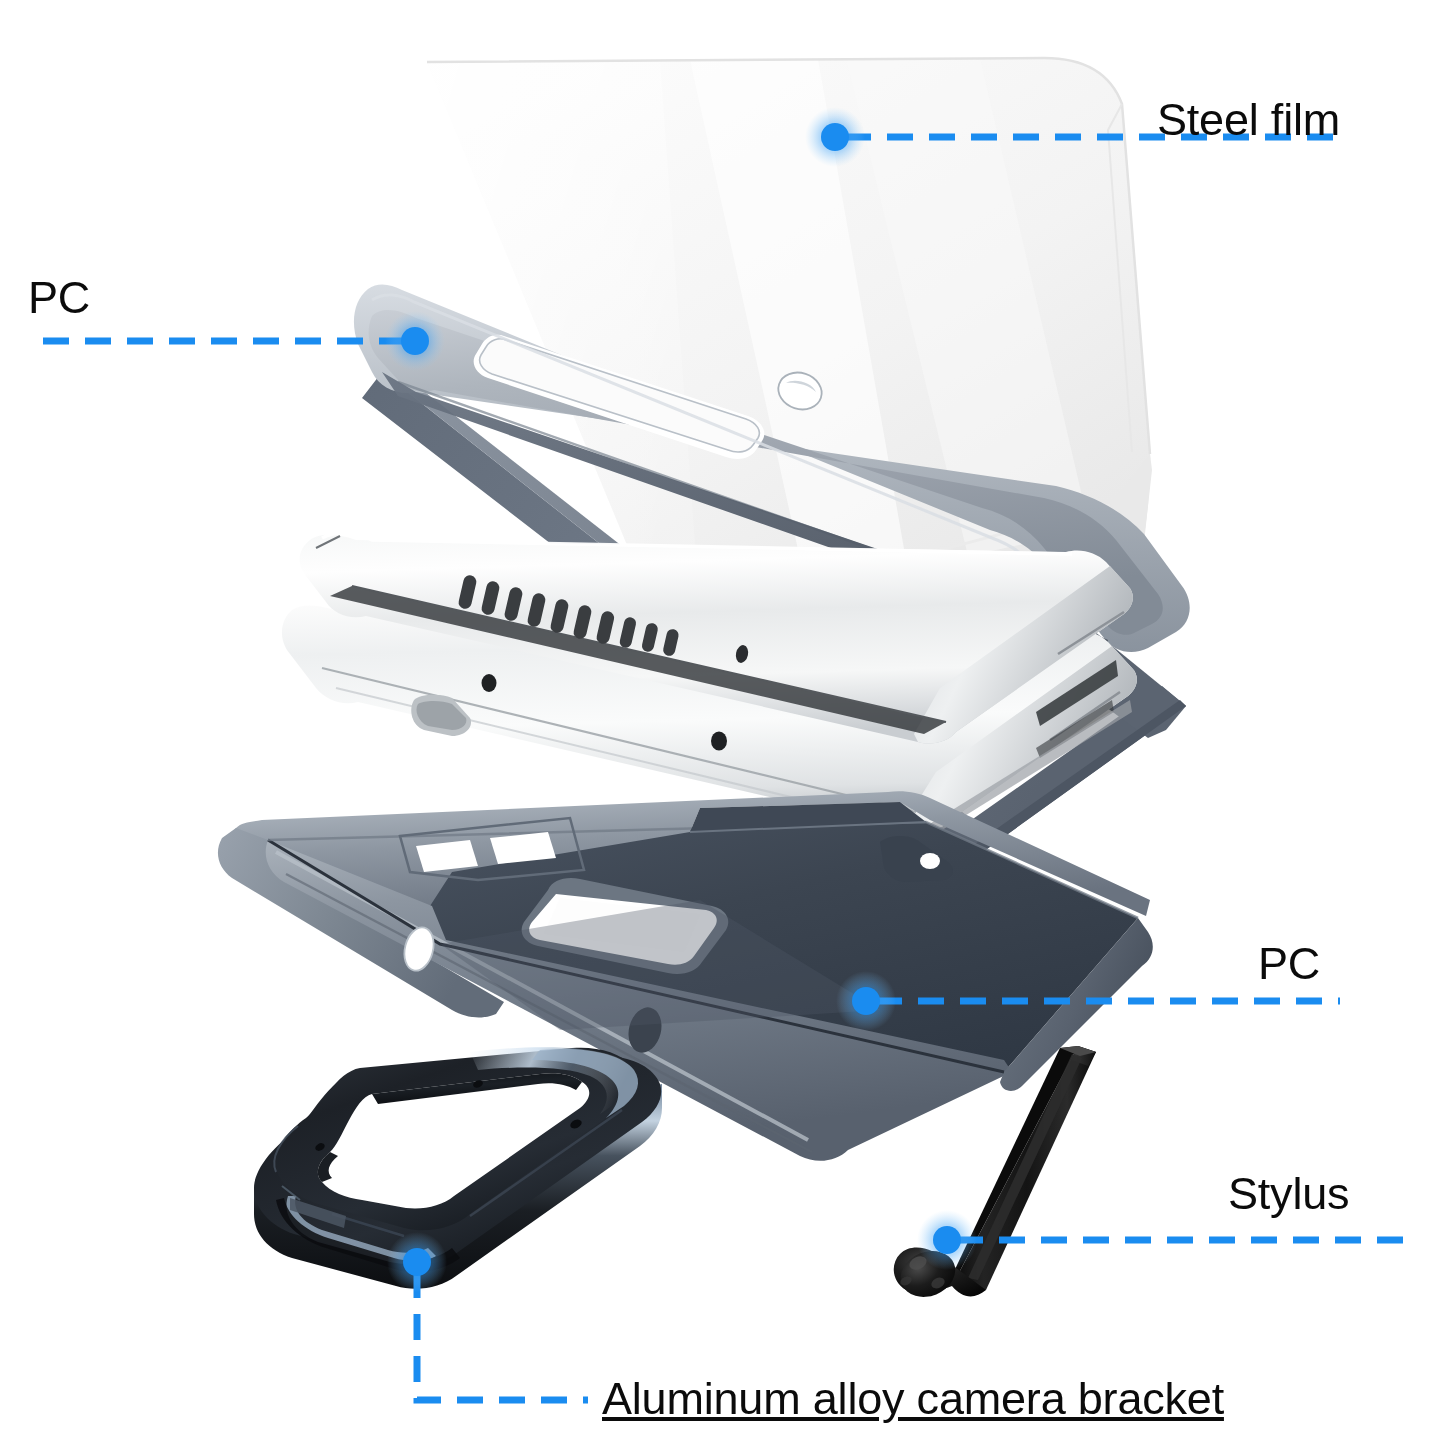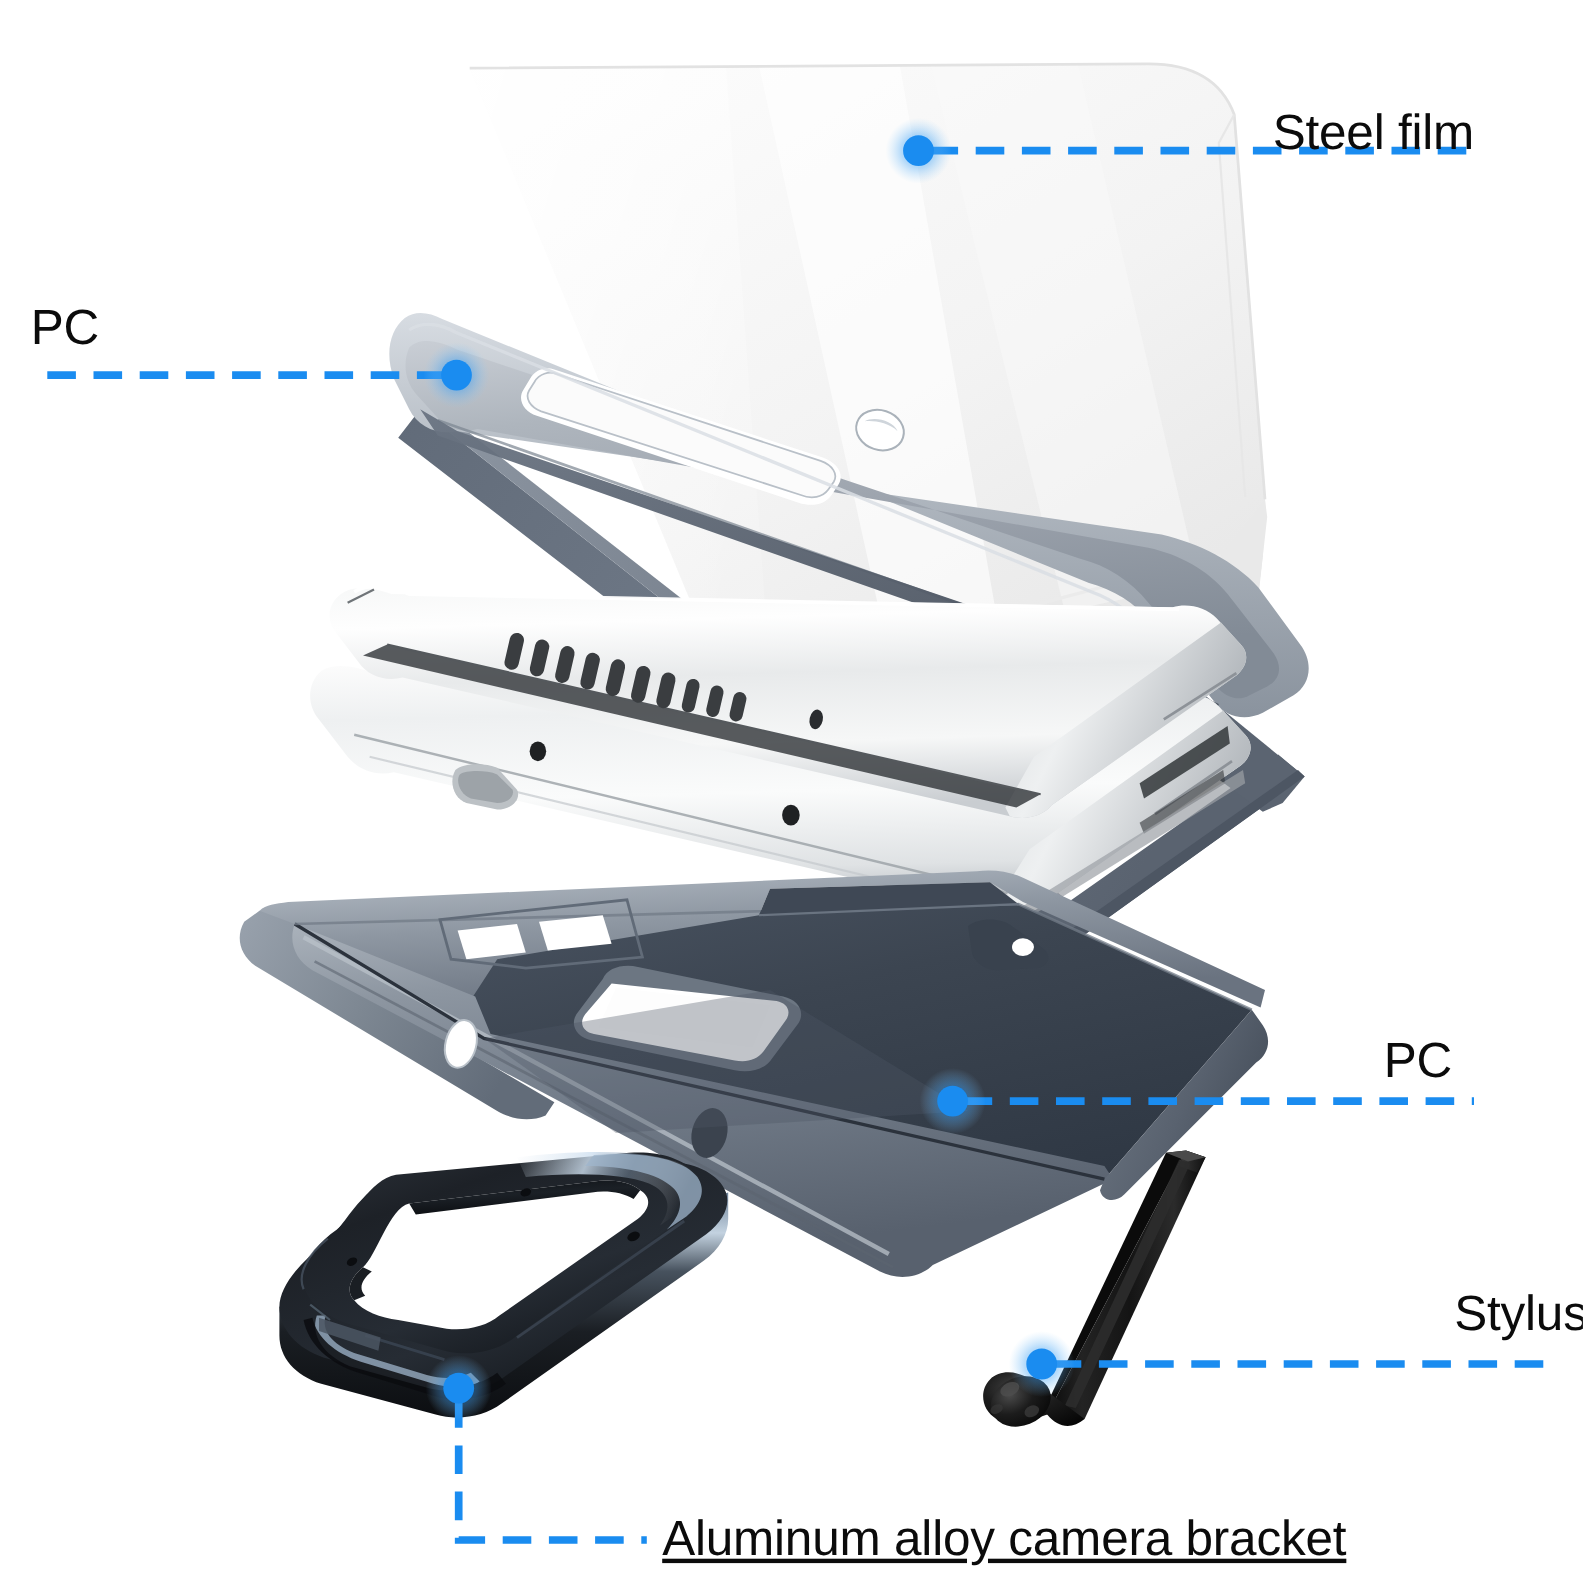--- a/index.html
+++ b/index.html
@@ -27,21 +27,21 @@
     font-family: "Liberation Sans", sans-serif;
     font-size: 45px;
     font-weight: 400;
     color: #0b0b0b;
     white-space: nowrap;
     letter-spacing: -0.2px;
   }
   #label-steel-film { left: 1157px; top: 94px; }
   #label-pc-top     { left: 28px;   top: 272px; }
   #label-pc-bottom  { left: 1258px; top: 938px; }
-  #label-stylus     { left: 1322px; top: 1168px; }
+  #label-stylus     { left: 1228px; top: 1168px; }
   #label-bracket    { left: 602px;  top: 1373px; text-decoration: underline; }
 </style>
 </head>
 <body>
 
 <div id="stage">
 
   <svg id="scene" viewBox="0 0 1445 1445" xmlns="http://www.w3.org/2000/svg">
     <defs>
 

